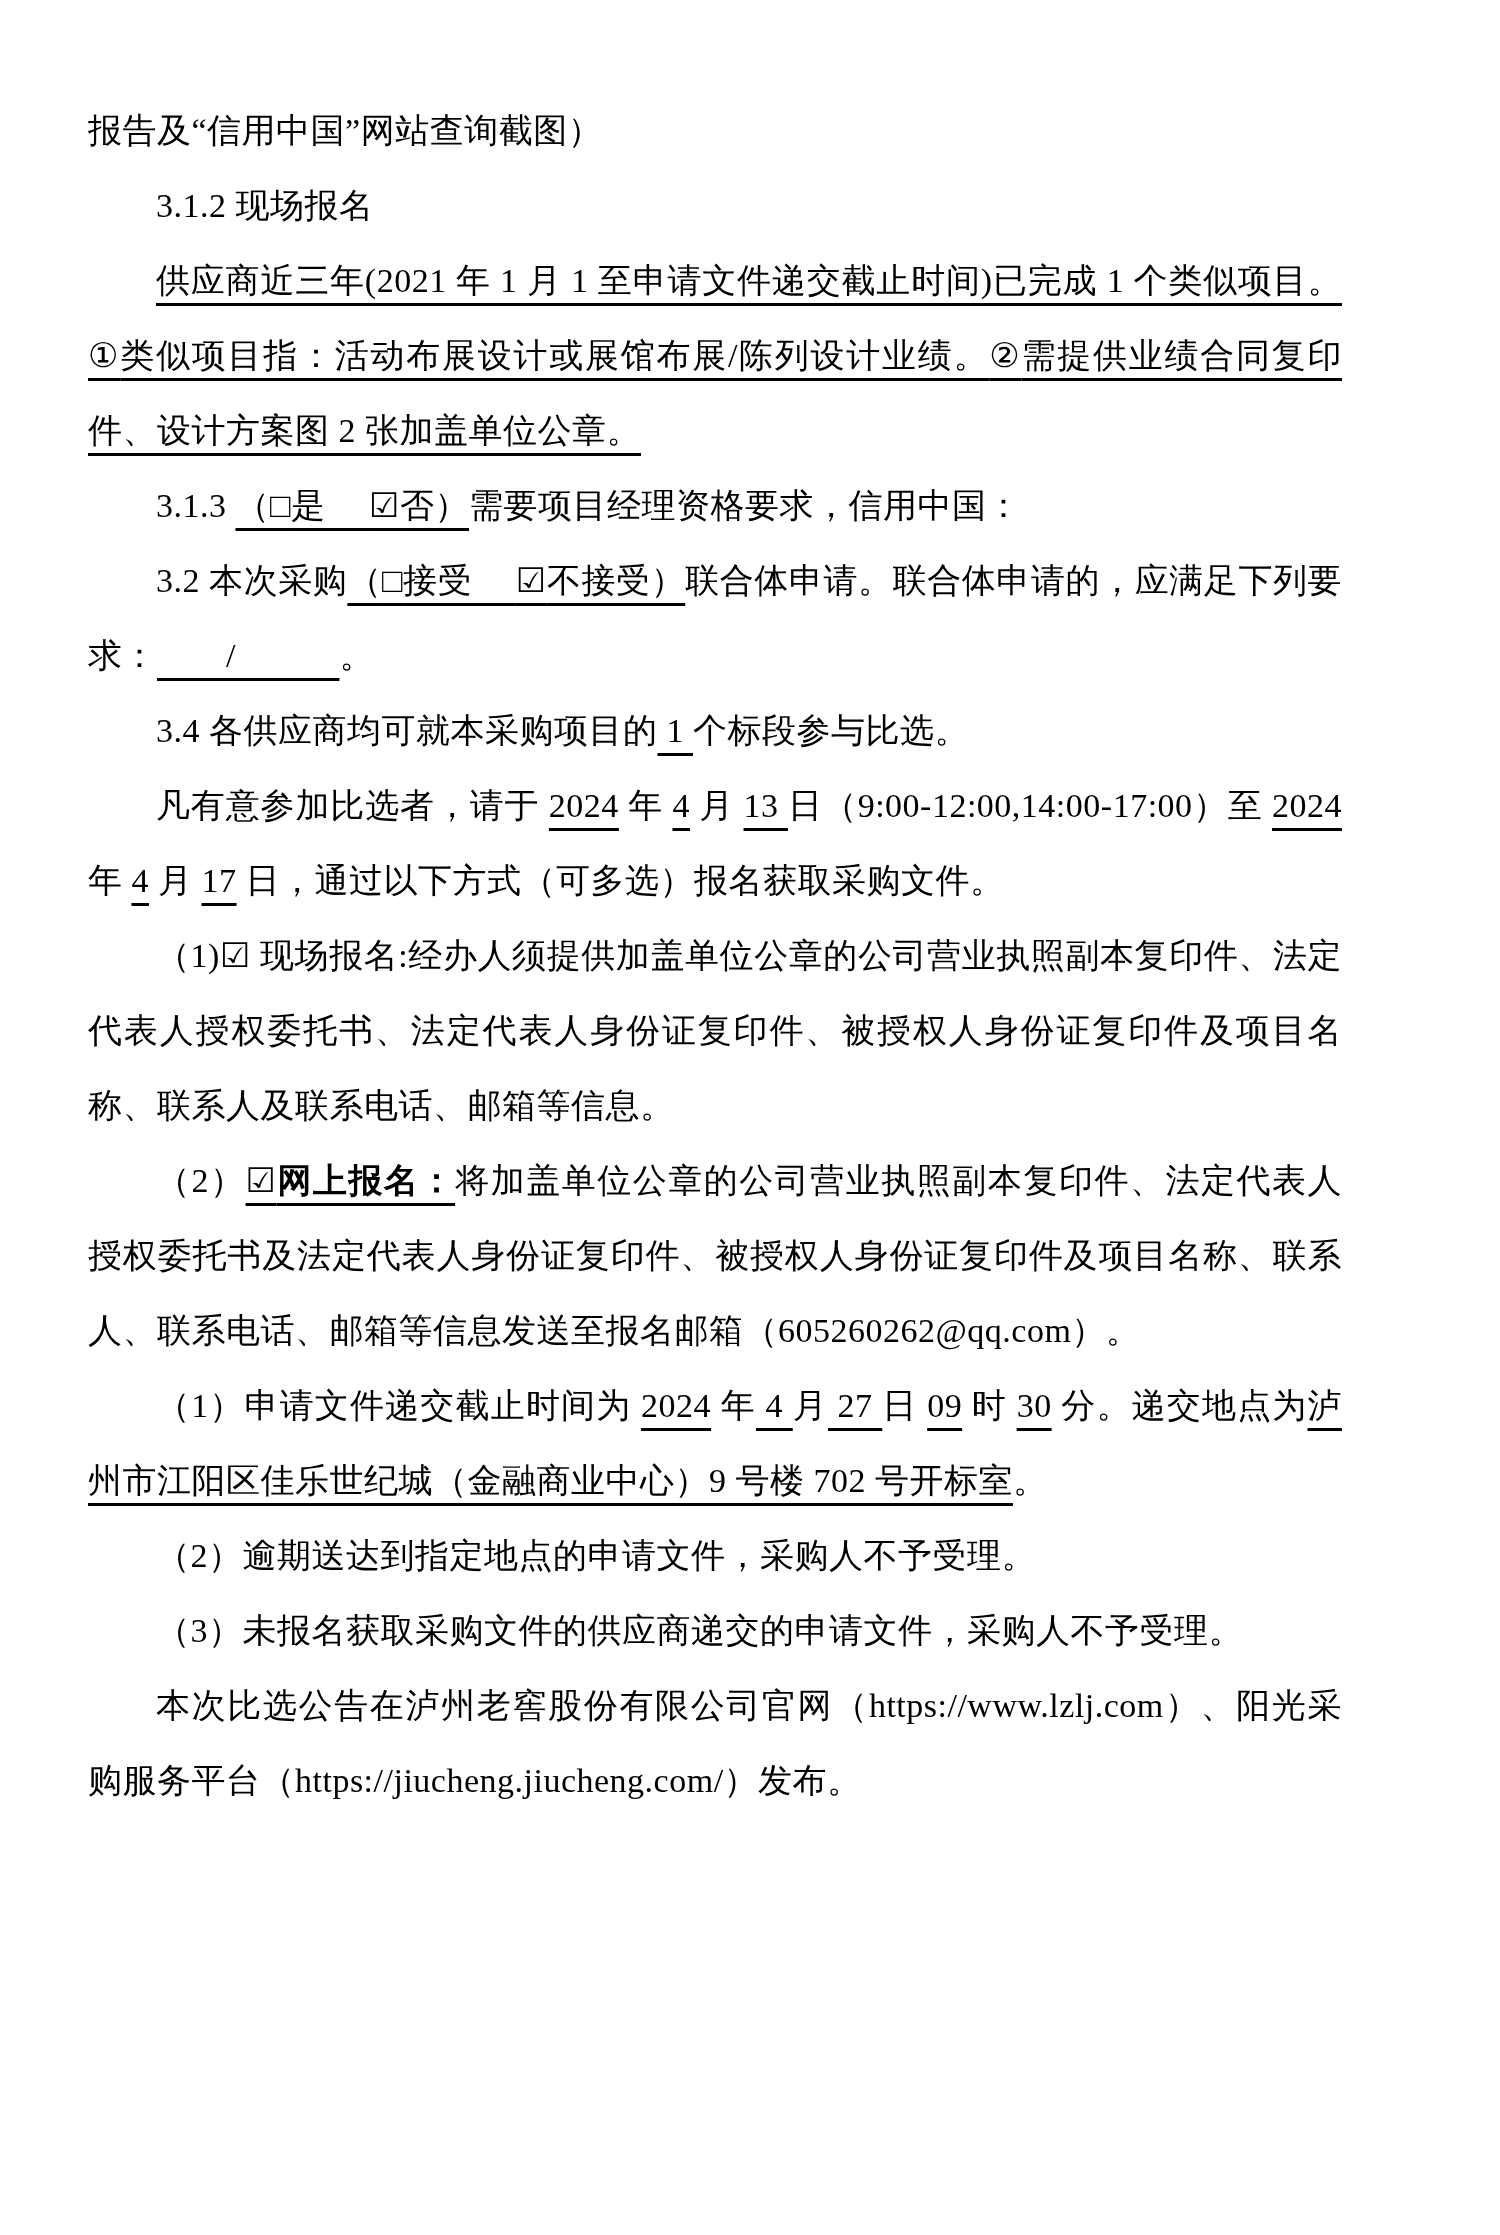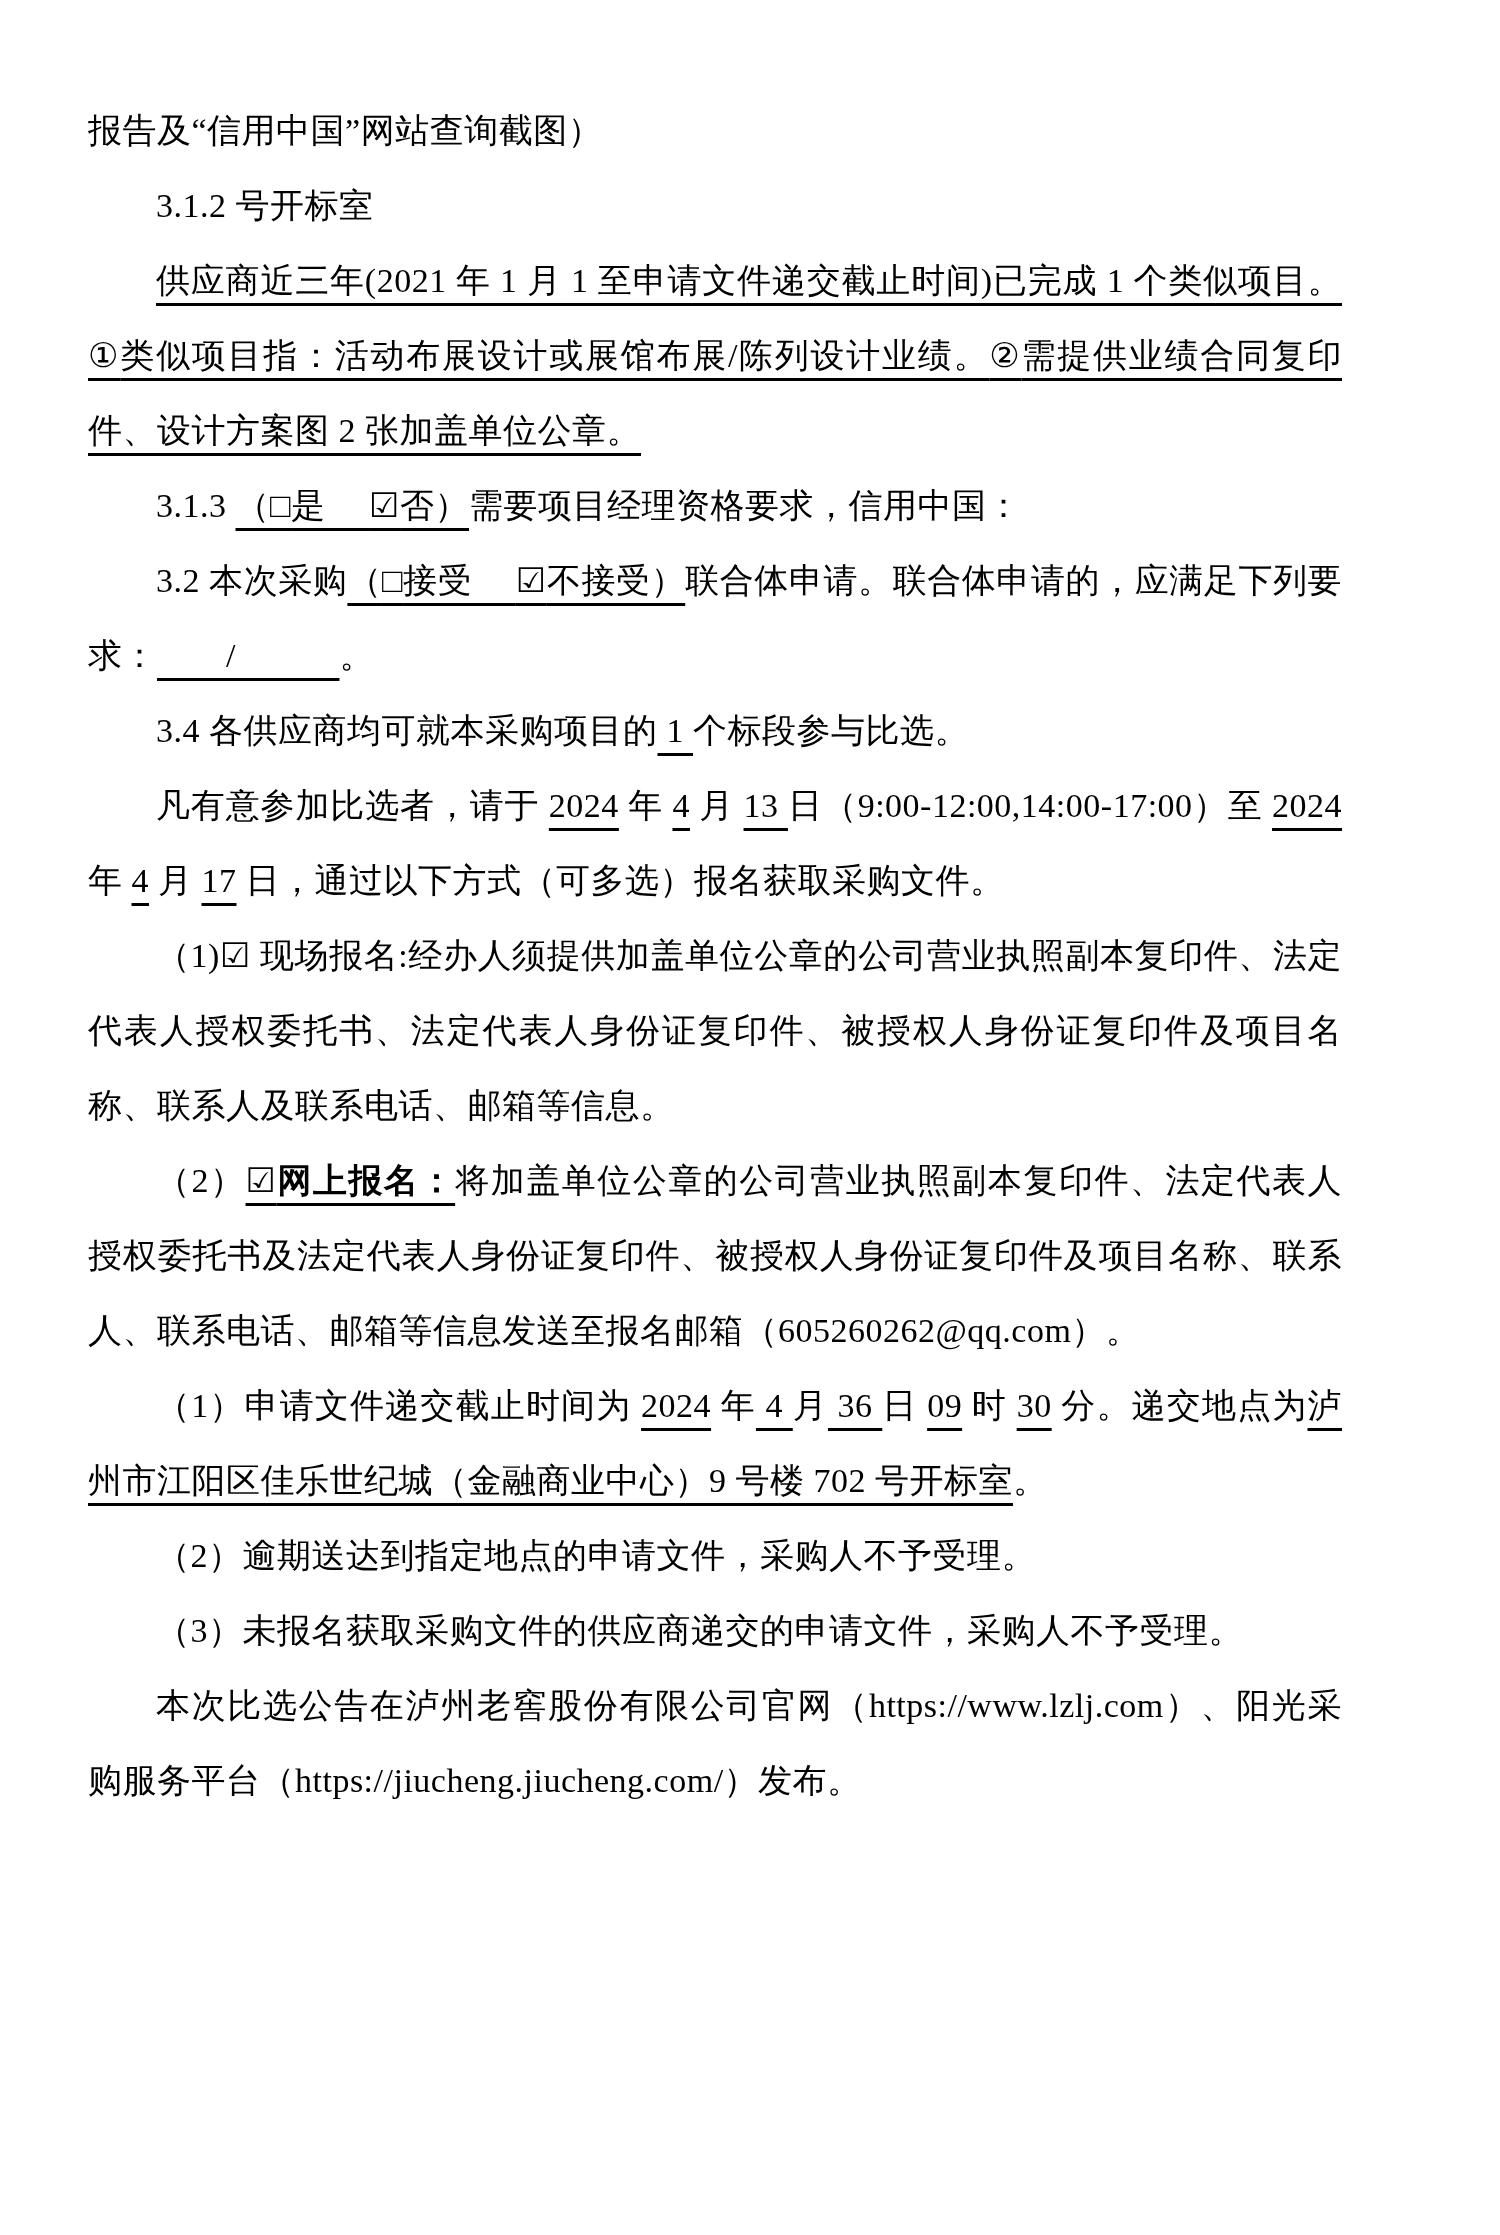--- a/index.html
+++ b/index.html
@@ -38,25 +38,25 @@
     text-underline-offset: 11px;
     text-decoration-color: #000000;
   }
   .b { font-weight: 700; }
 </style>
 </head>
 <body>
 
 <div class="page">
   <p class="doc-line"><span>报告及“信用中国”网站查询截图）</span></p>
-  <p class="doc-line indent"><span>3.1.2 号开标室</span></p>
+  <p class="doc-line indent"><span>3.1.2 现场报名</span></p>
   <p class="doc-line indent"><span class="u">供应商近三年(2021 年 1 月 1 至申请文件递交截止时间)已完成 1 个类似项目。</span><span class="u">①</span><span class="u">类似项目指：活动布展设计或展馆布展/陈列设计业绩。</span><span class="u">②</span><span class="u">需提供业绩合同复印件、设计方案图 2 张加盖单位公章。</span></p>
   <p class="doc-line indent"><span>3.1.3 </span><span class="u">（</span><span class="u">□</span><span class="u">是　 </span><span class="u">☑</span><span class="u">否）</span><span>需要项目经理资格要求，信用中国：</span></p>
   <p class="doc-line indent"><span>3.2 本次采购</span><span class="u">（</span><span class="u">□</span><span class="u">接受　 </span><span class="u">☑</span><span class="u">不接受）</span><span>联合体申请。联合体申请的，应满足下列要求：</span><span class="u">　　/　　　</span><span>。</span></p>
   <p class="doc-line indent"><span>3.4 各供应商均可就本采购项目的</span><span class="u"> 1 </span><span>个标段参与比选。</span></p>
   <p class="doc-line indent"><span>凡有意参加比选者，请于 </span><span class="u">2024</span><span> 年 </span><span class="u">4</span><span> 月 </span><span class="u">13 </span><span> 日（9:00-12:00,14:00-17:00）至 </span><span class="u">2024</span><span> 年 </span><span class="u">4</span><span> 月 </span><span class="u">17</span><span> 日，通过以下方式（可多选）报名获取采购文件。</span></p>
   <p class="doc-line indent"><span>（1)</span><span>☑</span><span> 现场报名:经办人须提供加盖单位公章的公司营业执照副本复印件、法定代表人授权委托书、法定代表人身份证复印件、被授权人身份证复印件及项目名称、联系人及联系电话、邮箱等信息。</span></p>
   <p class="doc-line indent"><span>（2）</span><span class="u b">☑</span><span class="u b">网上报名：</span><span>将加盖单位公章的公司营业执照副本复印件、法定代表人授权委托书及法定代表人身份证复印件、被授权人身份证复印件及项目名称、联系人、联系电话、邮箱等信息发送至报名邮箱（605260262@qq.com）。</span></p>
-  <p class="doc-line indent"><span>（1）申请文件递交截止时间为 </span><span class="u">2024</span><span> 年</span><span class="u"> 4 </span><span>月</span><span class="u"> 36 </span><span> 日 </span><span class="u">09</span><span> 时 </span><span class="u">30</span><span> 分。递交地点为</span><span class="u">泸州市江阳区佳乐世纪城（金融商业中心）9 号楼 702 号开标室</span><span>。</span></p>
+  <p class="doc-line indent"><span>（1）申请文件递交截止时间为 </span><span class="u">2024</span><span> 年</span><span class="u"> 4 </span><span>月</span><span class="u"> 27 </span><span> 日 </span><span class="u">09</span><span> 时 </span><span class="u">30</span><span> 分。递交地点为</span><span class="u">泸州市江阳区佳乐世纪城（金融商业中心）9 号楼 702 号开标室</span><span>。</span></p>
   <p class="doc-line indent"><span>（2）逾期送达到指定地点的申请文件，采购人不予受理。</span></p>
   <p class="doc-line indent"><span>（3）未报名获取采购文件的供应商递交的申请文件，采购人不予受理。</span></p>
   <p class="doc-line indent"><span>本次比选公告在泸州老窖股份有限公司官网（https://www.lzlj.com）、阳光采购服务平台（https://jiucheng.jiucheng.com/）发布。</span></p>
 </div>
 
 </body></html>

